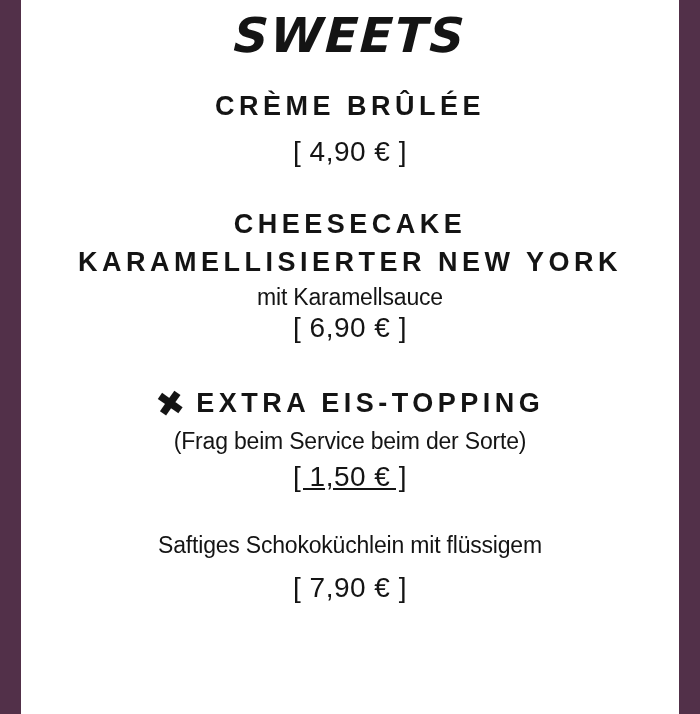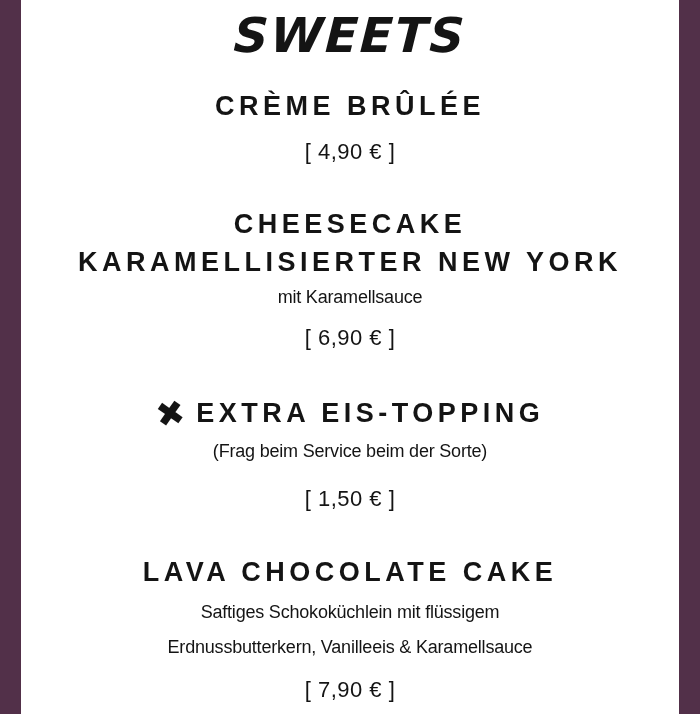--- a/index.html
+++ b/index.html
@@ -48,42 +48,42 @@
     font-weight: 700;
     font-size: 27px;
     letter-spacing: 4.5px;
     white-space: nowrap;
   }
   .name-line { line-height: 37px; }
   .two-line .name-line { line-height: 38px; }
 
   .item-desc {
     font-weight: 400;
-    font-size: 18px;
+    font-size: 23px;
     letter-spacing: -0.2px;
     line-height: 27px;
     white-space: nowrap;
   }
 
   .item-price {
     font-weight: 400;
-    font-size: 22px;
+    font-size: 28px;
     line-height: 28px;
     letter-spacing: 0.5px;
   }
 
   
   .item-1 { margin-top: 22px; }
   .item-1 .item-price { margin-top: 13px; }
   .item-2 { margin-top: 39px; }
   .item-2 .item-desc  { margin-top: 3px; }
-  .item-2 .item-price { margin-top: 13px; }
+  .item-2 .item-price { margin-top: 3px; }
   .item-3 { margin-top: 43px; }
   .item-3 .item-desc  { margin-top: 6px; }
-  .item-3 .item-price { margin-top: 20px; }
+  .item-3 .item-price { margin-top: 8px; text-decoration: underline; }
   .item-4 { margin-top: 41px; }
   .item-4 .item-desc  { margin-top: 8px; }
   .item-4 .item-price { margin-top: 15px; }
 
   .name-with-icon {
     display: inline-flex;
     align-items: center;
     gap: 13px;
   }
   .plus-icon {
@@ -126,21 +126,17 @@
       <span class="name-with-icon">
         <span class="plus-icon">✚</span>
         <span class="name-line">EXTRA EIS-TOPPING</span>
       </span>
     </div>
     <div class="item-desc">(Frag beim Service beim der Sorte)</div>
     <div class="item-price">[ 1,50 € ]</div>
   </div>
 
   <div class="item item-4">
-    <div class="item-name">
-      <div class="name-line">LAVA CHOCOLATE CAKE</div>
-    </div>
     <div class="item-desc">Saftiges Schokoküchlein mit flüssigem</div>
-    <div class="item-desc">Erdnussbutterkern, Vanilleeis &amp; Karamellsauce</div>
     <div class="item-price">[ 7,90 € ]</div>
   </div>
 
 </div>
 
 </body></html>

